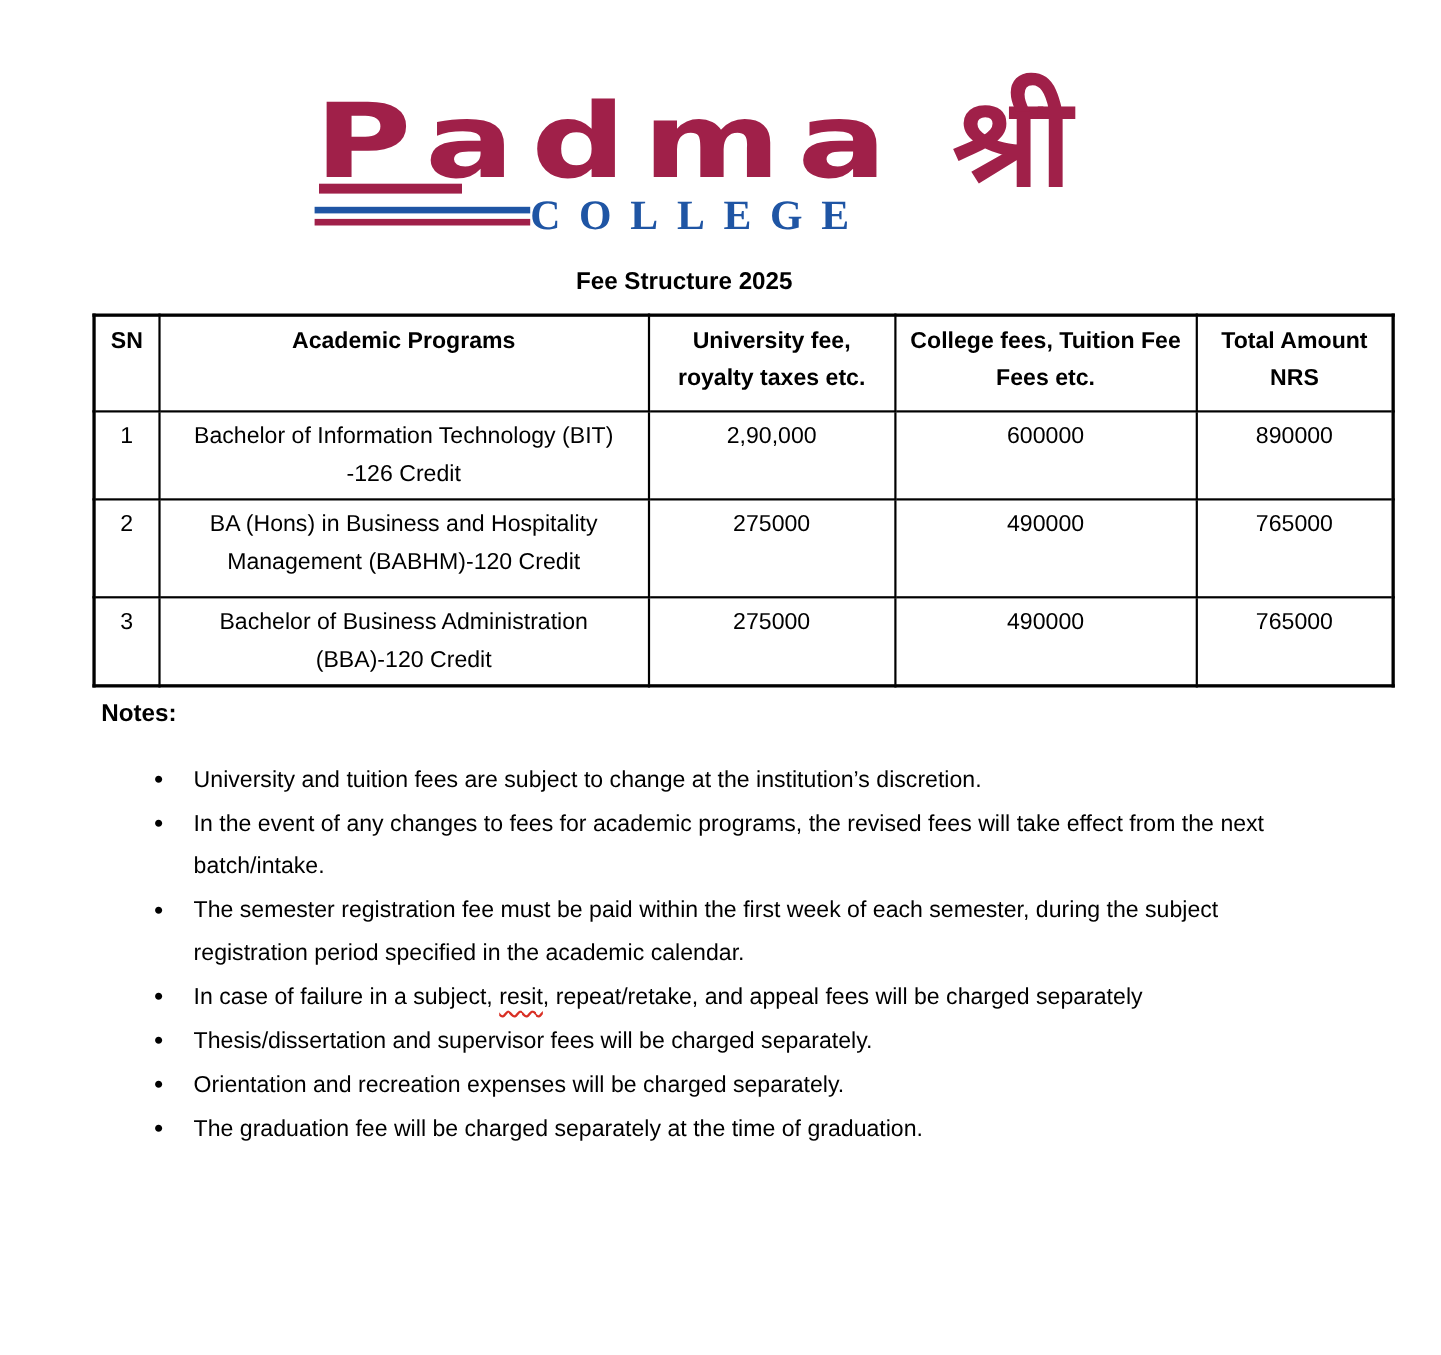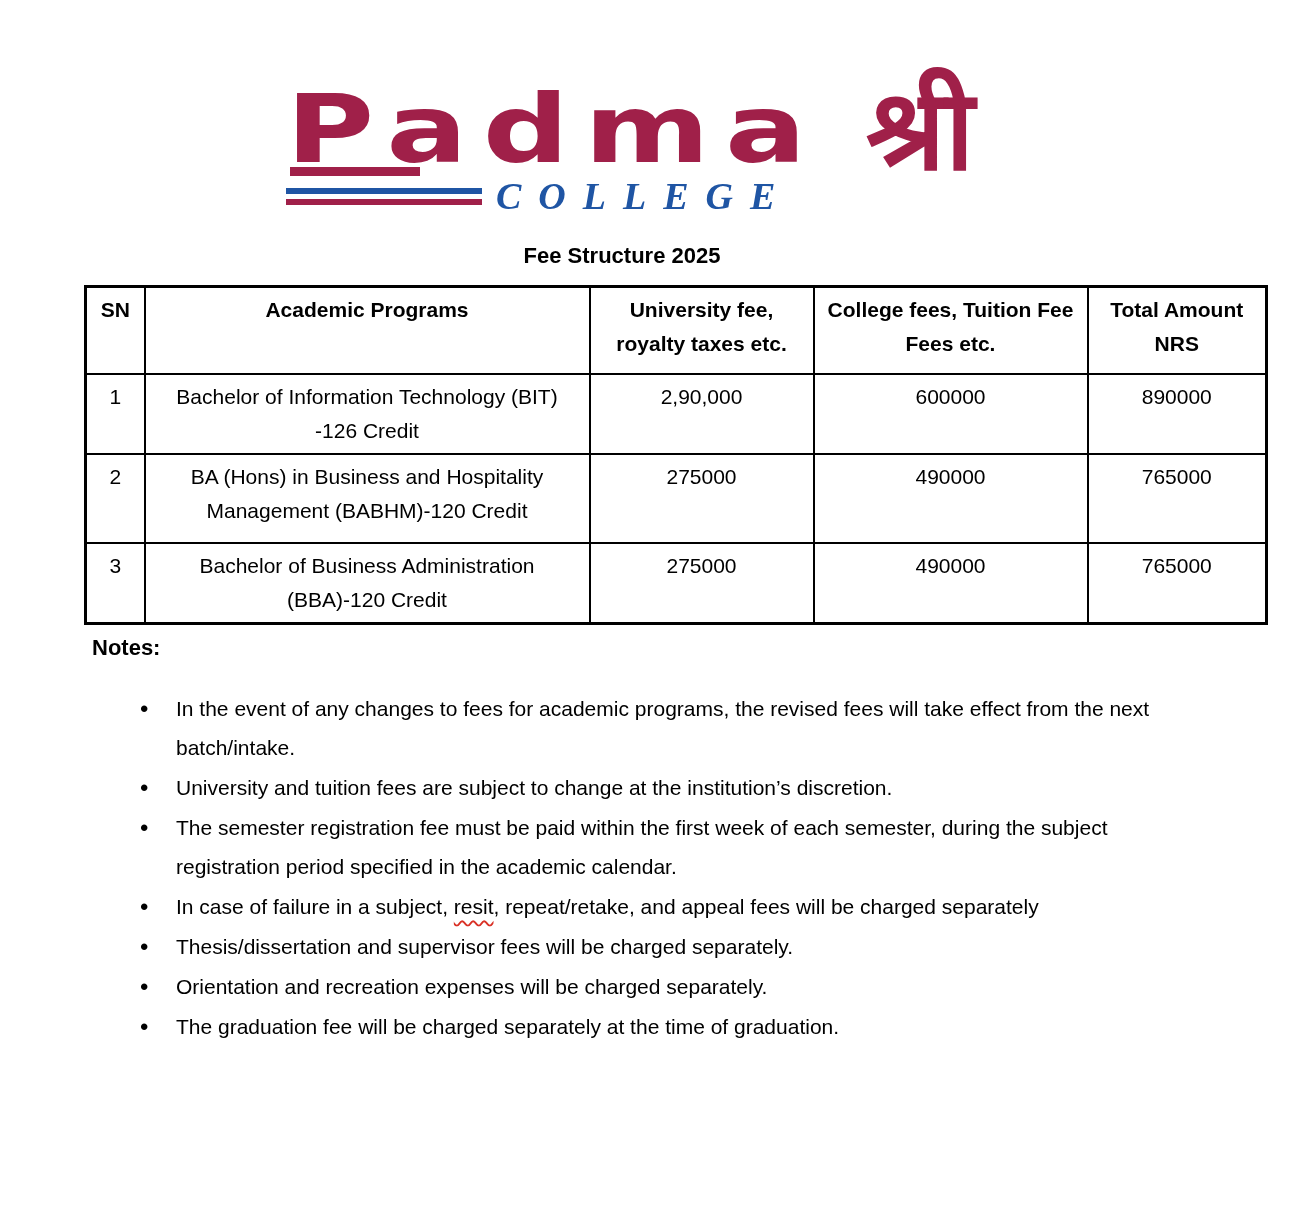--- a/index.html
+++ b/index.html
@@ -53,22 +53,20 @@
     font-weight: bold;
     font-size: 112px;
     line-height: 1.1;
     color: var(--maroon);
   }
   .logo-bottom {
     position: absolute;
     left: 0; top: 92px;
     display: flex;
     align-items: center;
-    gap: 14px;
-    font-style: italic;
   }
   .rules { width: 196px; display: flex; flex-direction: column; gap: 5px; }
   .rule { height: 6px; }
   .rule-blue { background: var(--blue); }
   .rule-maroon { background: var(--maroon); }
   .college {
     font-family: "Liberation Serif", "DejaVu Serif", serif;
     font-weight: bold;
     font-size: 38px;
     line-height: 1;
@@ -196,22 +194,22 @@
         <td>Bachelor of Business Administration (BBA)-120 Credit</td>
         <td>275000</td>
         <td>490000</td>
         <td>765000</td>
       </tr>
     </tbody>
   </table>
 
   <div class="notes-heading">Notes:</div>
   <ul class="notes-list">
+    <li>University and tuition fees are subject to change at the institution’s discretion.</li>
     <li>In the event of any changes to fees for academic programs, the revised fees will take effect from the next batch/intake.</li>
-    <li>University and tuition fees are subject to change at the institution’s discretion.</li>
     <li>The semester registration fee must be paid within the first week of each semester, during the subject registration period specified in the academic calendar.</li>
     <li class="justified"><span>In case of failure in a subject, </span><span class="misspelled">resit</span><span>, repeat/retake, and appeal fees will be charged separately</span></li>
     <li>Thesis/dissertation and supervisor fees will be charged separately.</li>
     <li>Orientation and recreation expenses will be charged separately.</li>
     <li>The graduation fee will be charged separately at the time of graduation.</li>
   </ul>
 
 </div>
 
 </body></html>

